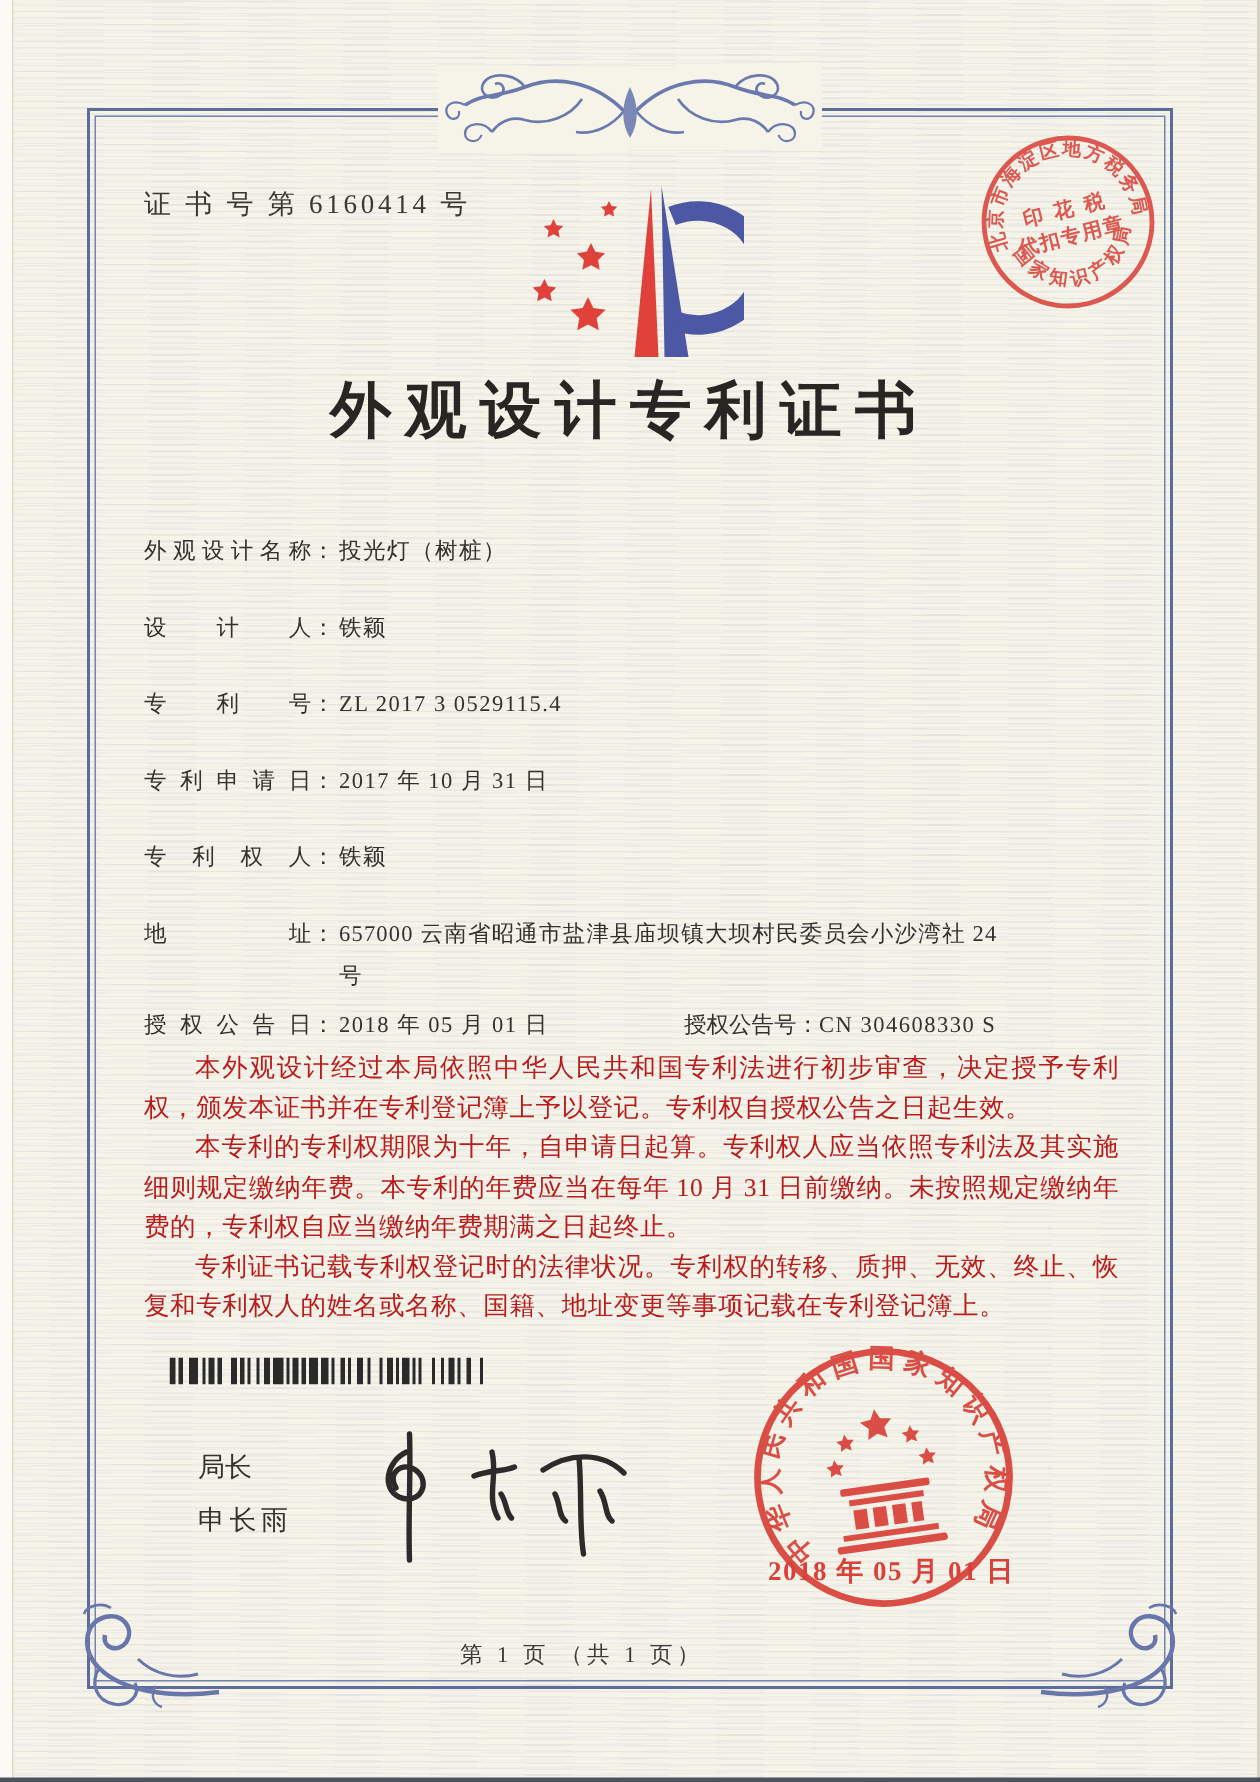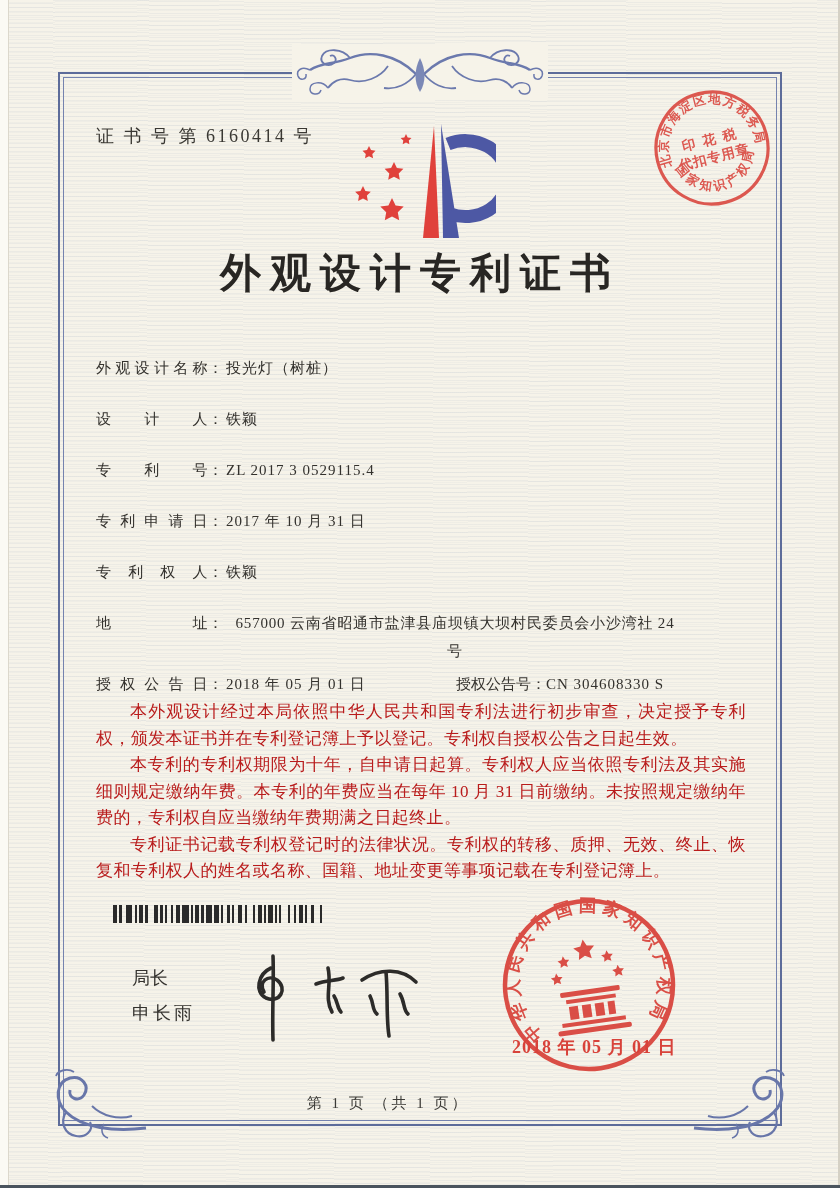--- a/index.html
+++ b/index.html
@@ -46,21 +46,21 @@
 
   .fields{position:absolute;left:96px;top:354px;width:648px;font-size:15px;}
   .frow{line-height:28px;margin-bottom:23px;white-space:nowrap;}
   .frow.addr{margin-bottom:5px;white-space:normal;}
   .flabel{
     display:inline-block;width:112px;vertical-align:top;
     text-align:justify;text-align-last:justify;letter-spacing:0.5px;
   }
   .fcolon{display:inline-block;vertical-align:top;width:18px;}
   .fvalue{letter-spacing:1px;}
-  .fvalue.addrv{display:inline-block;vertical-align:top;width:458px;white-space:normal;letter-spacing:0.8px;text-align:center;}
+  .fvalue.addrv{display:inline-block;vertical-align:top;width:458px;white-space:normal;letter-spacing:0.8px;}
   .grant-row{position:relative;line-height:28px;white-space:nowrap;}
   .grant-right{position:absolute;left:360px;top:0;}
 
   .paras{
     position:absolute;left:96px;top:699px;width:650px;
     font-size:17px;line-height:26.5px;text-align:justify;color:#b91c1c;letter-spacing:0.4px;
   }
   .paras p{margin:0;text-indent:2em;}
 
   .barcode{

